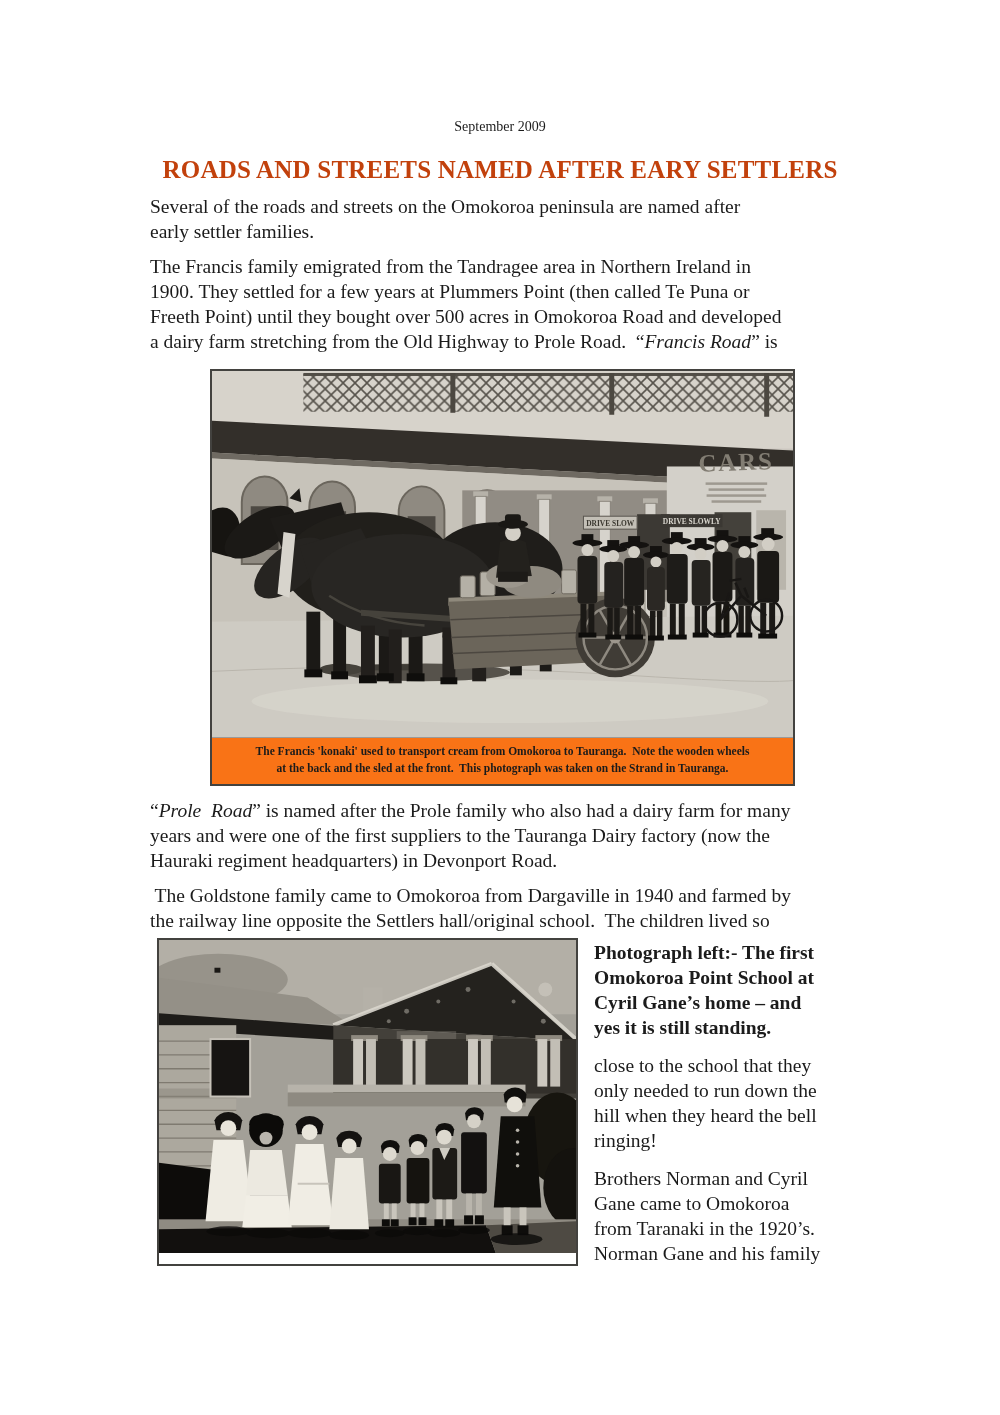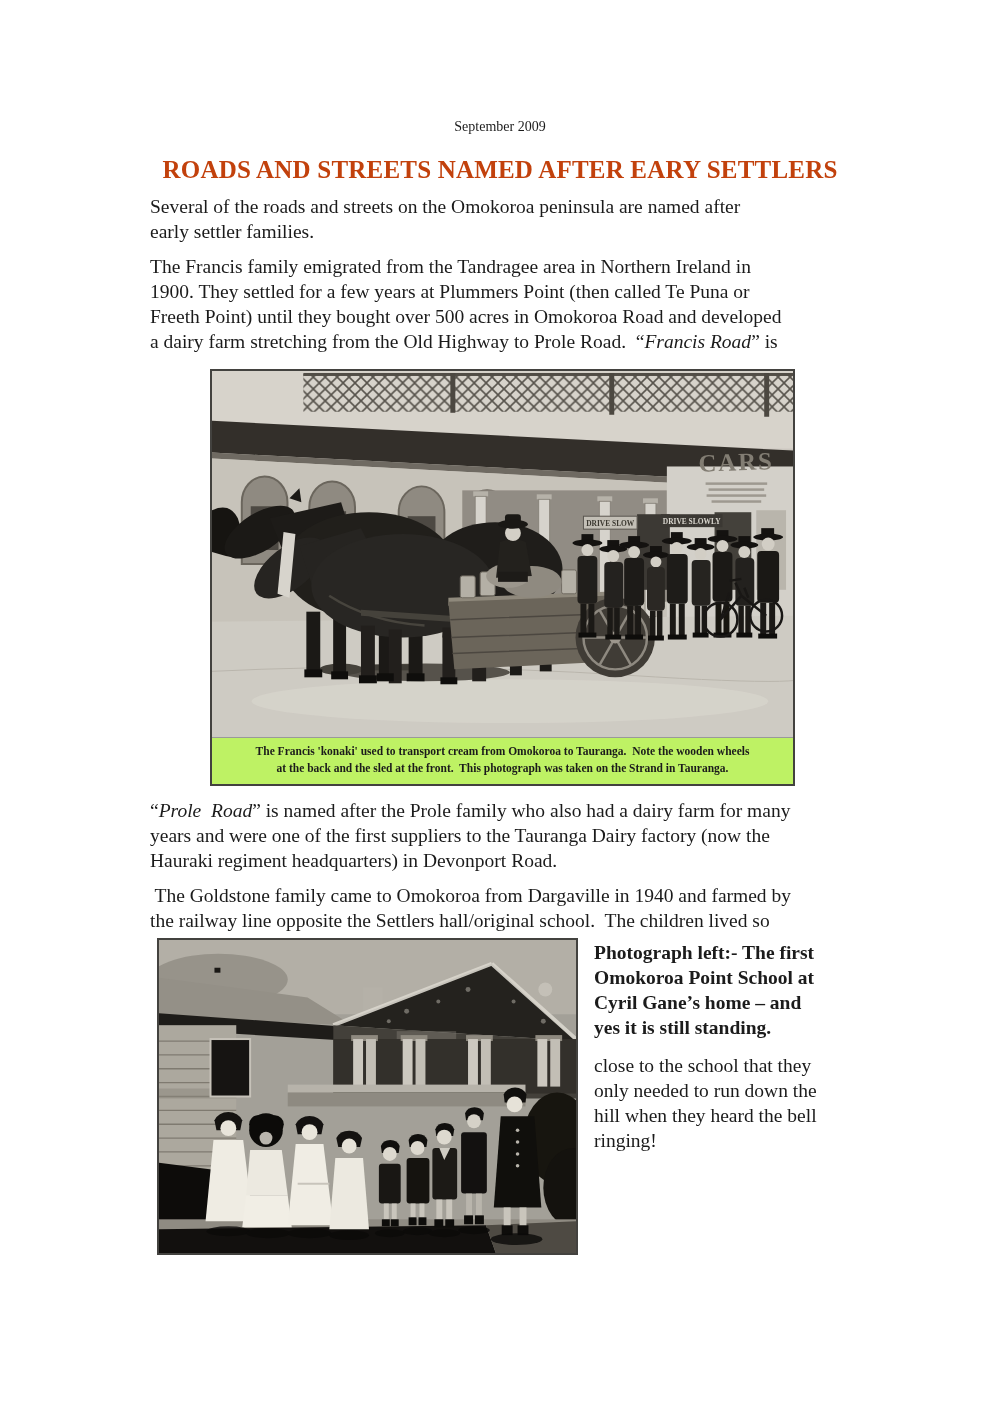--- a/index.html
+++ b/index.html
@@ -28,21 +28,21 @@
   .bold { font-weight: 700; }
   figure { margin: 0; padding: 0; }
   .photo1-frame {
     width: 581px;
     margin: 15px 0 0 60px;
     border: 2px solid #43423f;
     background: #ffffff;
   }
   .photo1-frame svg { display: block; }
   .photo-caption {
-    background: #bef264;
+    background: #f97316;
     border-top: 1px solid #9a9a9a;
     padding: 5px 0 7px 0;
     text-align: center;
   }
   .photo-caption .lines {
     font-size: 11.5px;
     font-weight: 700;
     line-height: 17px;
     white-space: pre;
   }
@@ -468,17 +468,23 @@
 Omokoroa Point School at
 Cyril Gane’s home – and
 yes it is still standing.</span>
         </p>
         <p class="para">
           <span class="lines">close to the school that they
 only needed to run down the
 hill when they heard the bell
 ringing!</span>
         </p>
+        <p class="para">
+          <span class="lines">Brothers Norman and Cyril
+Gane came to Omokoroa
+from Taranaki in the 1920’s.
+Norman Gane and his family</span>
+        </p>
       </div>
     </div>
 
   </div>
 </div>
 
 </body></html>

